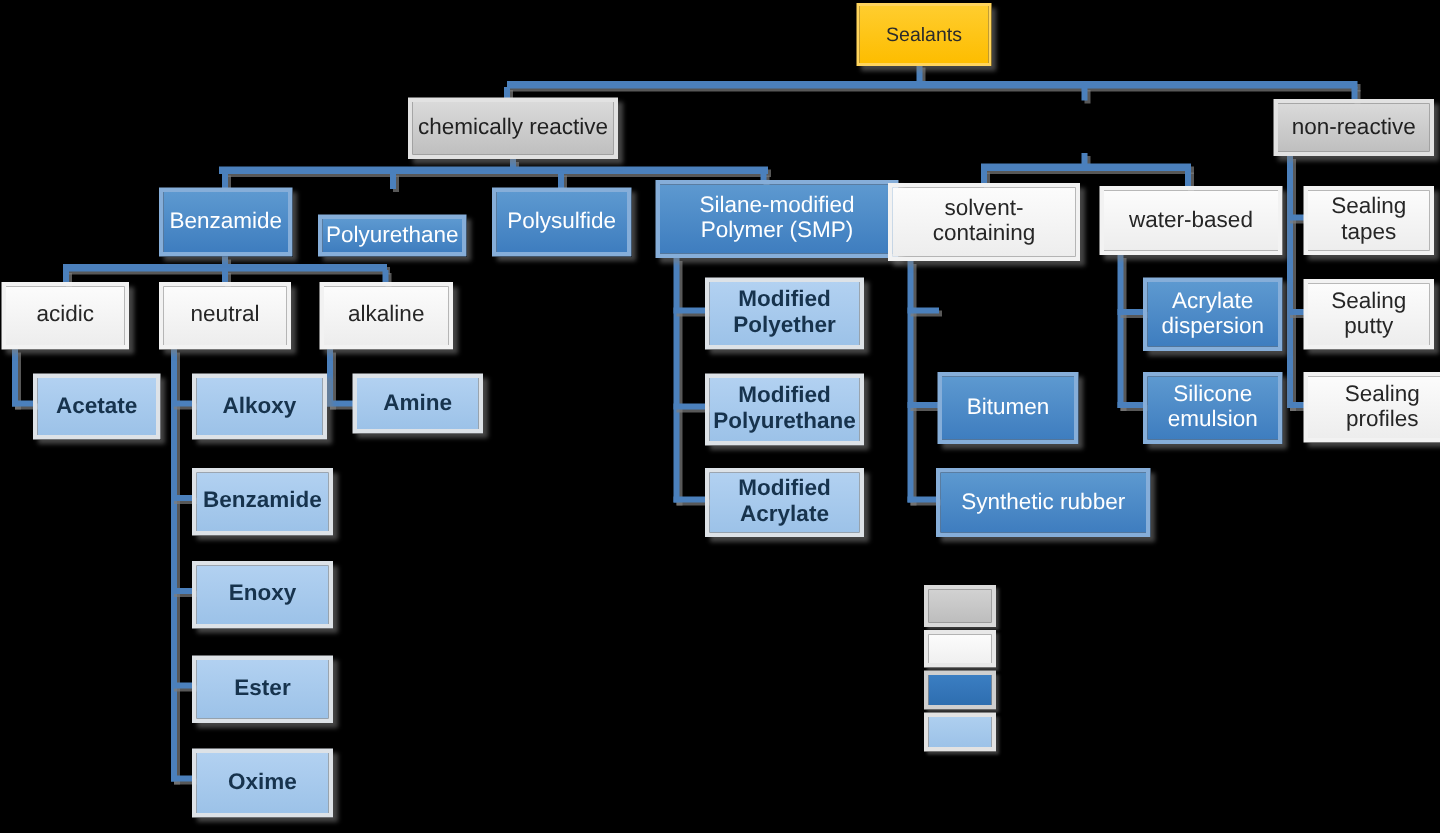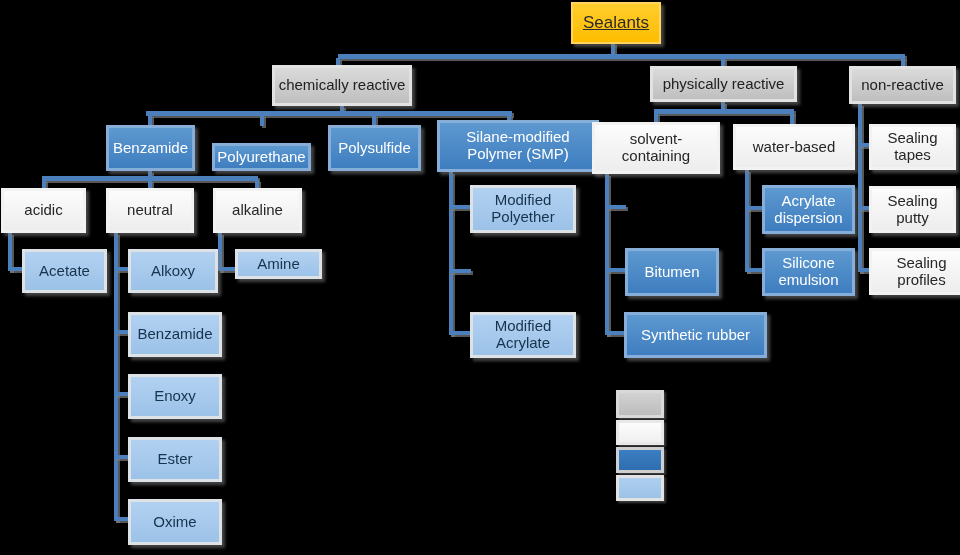--- a/index.html
+++ b/index.html
@@ -8,37 +8,37 @@
     font-family:"Liberation Sans",sans-serif;
   }
   .node{
     position:absolute;box-sizing:border-box;
     display:flex;align-items:center;justify-content:center;text-align:center;
     font-size:15px;line-height:1.12;padding:2px;
     box-shadow:3px 3px 3px rgba(125,125,125,.55);
   }
   .orange{
     background:linear-gradient(#ffcd2e,#fdbd00);
-    border:2px solid #ffd45c;color:#2b2b2b;font-size:17px;text-decoration:underline;
+    border:2px solid #ffd45c;color:#2b2b2b;font-size:13px;
   }
   .gray{
     background:linear-gradient(#dadada,#bfbfbf);
     border:3px solid #e2e2e2;color:#212121;
   }
   .white{
     background:linear-gradient(#fcfcfc,#ededed);
     border:3px solid #f2f2f2;color:#262626;
   }
   .blue{
     background:linear-gradient(#5d99d0,#3e7dbf);
     border:3px solid #86aed9;color:#ffffff;
   }
   .lightblue{
     background:linear-gradient(#b2d1f1,#9cc2e8);
-    border:3px solid #dde2e7;color:#17334d;
+    border:3px solid #dde2e7;color:#17334d;font-weight:bold;
   }
   .ln{
     position:absolute;background:#4b80bc;
     box-shadow:2px 2px 0 rgba(125,125,125,.7);
   }
   .sw{
     position:absolute;left:616px;width:48px;box-sizing:border-box;
     border:3px solid #d9d9d9;box-shadow:2px 2px 2px rgba(120,120,120,.5);
   }
   .sw-gray{background:linear-gradient(#d2d2d2,#bdbdbd);}
@@ -103,41 +103,41 @@
   <div class="ln" style="left:745px;top:268px;width:18px;height:4px"></div>
 
   <div class="ln" style="left:858px;top:104px;width:4px;height:168px"></div>
   <div class="ln" style="left:858px;top:143px;width:12px;height:4px"></div>
   <div class="ln" style="left:858px;top:206px;width:12px;height:4px"></div>
   <div class="ln" style="left:858px;top:268px;width:12px;height:4px"></div>
 
   <div class="node orange" style="left:571px;top:2px;width:90px;height:42px">Sealants</div>
 
   <div class="node gray" style="left:272px;top:65px;width:140px;height:41px">chemically reactive</div>
-  <div class="node gray" style="left:650px;top:66px;width:147px;height:36px">physically reactive</div>
   <div class="node gray" style="left:849px;top:66px;width:107px;height:38px">non-reactive</div>
 
   <div class="node blue" style="left:106px;top:125px;width:89px;height:46px">Benzamide</div>
   <div class="node blue" style="left:212px;top:143px;width:99px;height:28px">Polyurethane</div>
   <div class="node blue" style="left:328px;top:125px;width:93px;height:46px">Polysulfide</div>
   <div class="node blue" style="left:437px;top:120px;width:162px;height:52px">Silane-modified Polymer (SMP)</div>
 
   <div class="node white" style="left:1px;top:188px;width:85px;height:45px">acidic</div>
   <div class="node white" style="left:106px;top:188px;width:88px;height:45px">neutral</div>
   <div class="node white" style="left:213px;top:188px;width:89px;height:45px">alkaline</div>
 
   <div class="node lightblue" style="left:22px;top:249px;width:85px;height:44px">Acetate</div>
   <div class="node lightblue" style="left:128px;top:249px;width:90px;height:44px">Alkoxy</div>
   <div class="node lightblue" style="left:128px;top:312px;width:94px;height:45px">Benzamide</div>
   <div class="node lightblue" style="left:128px;top:374px;width:94px;height:45px">Enoxy</div>
   <div class="node lightblue" style="left:128px;top:437px;width:94px;height:45px">Ester</div>
   <div class="node lightblue" style="left:128px;top:499px;width:94px;height:46px">Oxime</div>
-  <div class="node lightblue" style="left:235px;top:249px;width:87px;height:30px">Amine</div>
+  <div class="node lightblue" style="left:235px;top:249px;width:87px;height:40px">Amine</div>
 
   <div class="node lightblue" style="left:470px;top:185px;width:106px;height:48px">Modified Polyether</div>
+  <div class="node lightblue" style="left:470px;top:249px;width:106px;height:48px">Modified Polyurethane</div>
   <div class="node lightblue" style="left:470px;top:312px;width:106px;height:46px">Modified Acrylate</div>
 
   <div class="node white" style="left:592px;top:122px;width:128px;height:52px">solvent-containing</div>
   <div class="node white" style="left:733px;top:124px;width:122px;height:46px">water-based</div>
 
   <div class="node blue" style="left:625px;top:248px;width:94px;height:48px">Bitumen</div>
   <div class="node blue" style="left:624px;top:312px;width:143px;height:46px">Synthetic rubber</div>
 
   <div class="node blue" style="left:762px;top:185px;width:93px;height:49px">Acrylate dispersion</div>
   <div class="node blue" style="left:762px;top:248px;width:93px;height:48px">Silicone emulsion</div>

